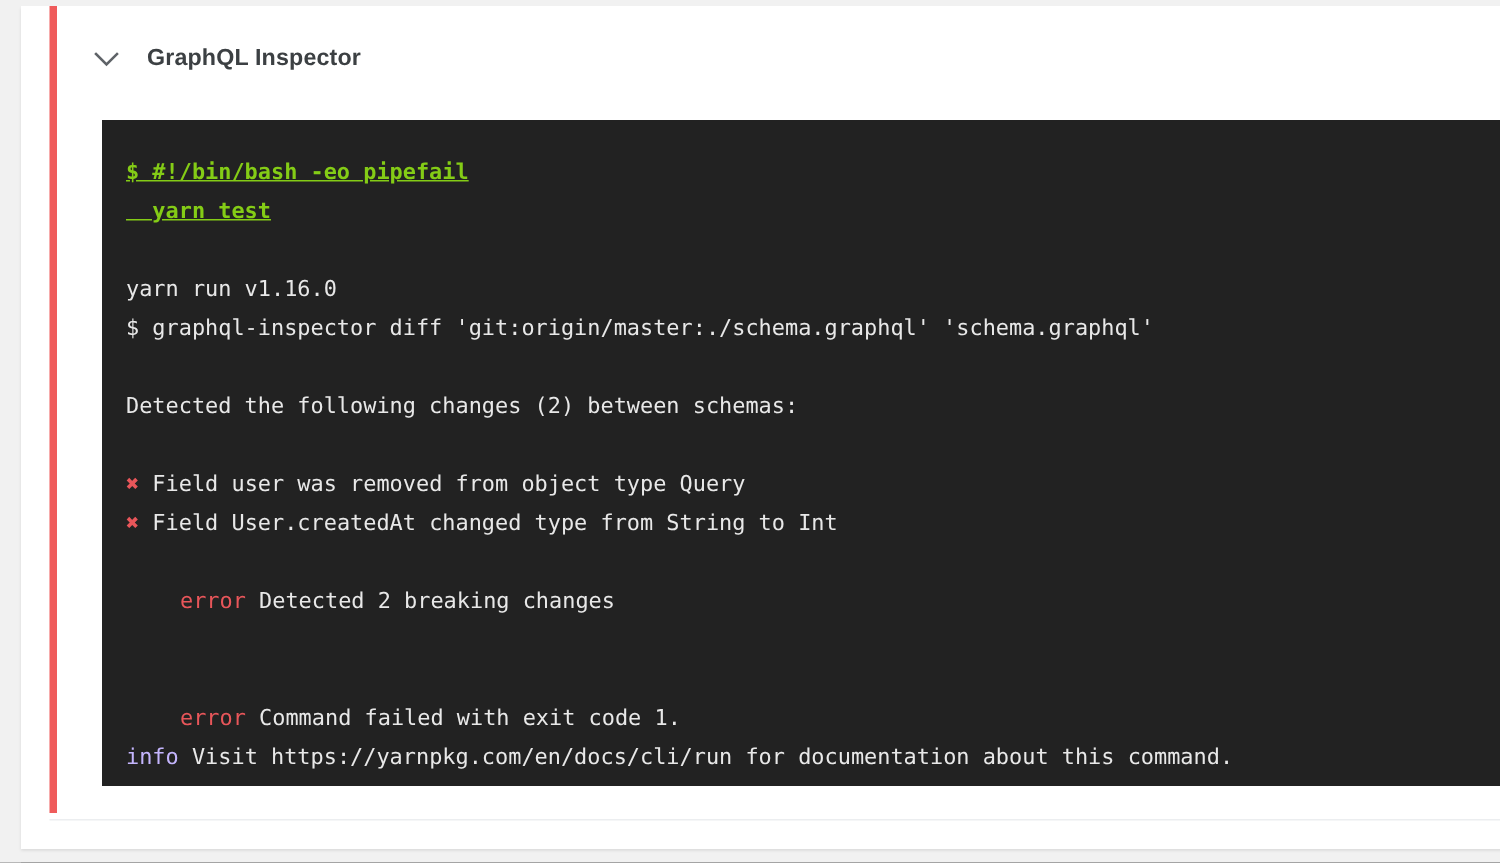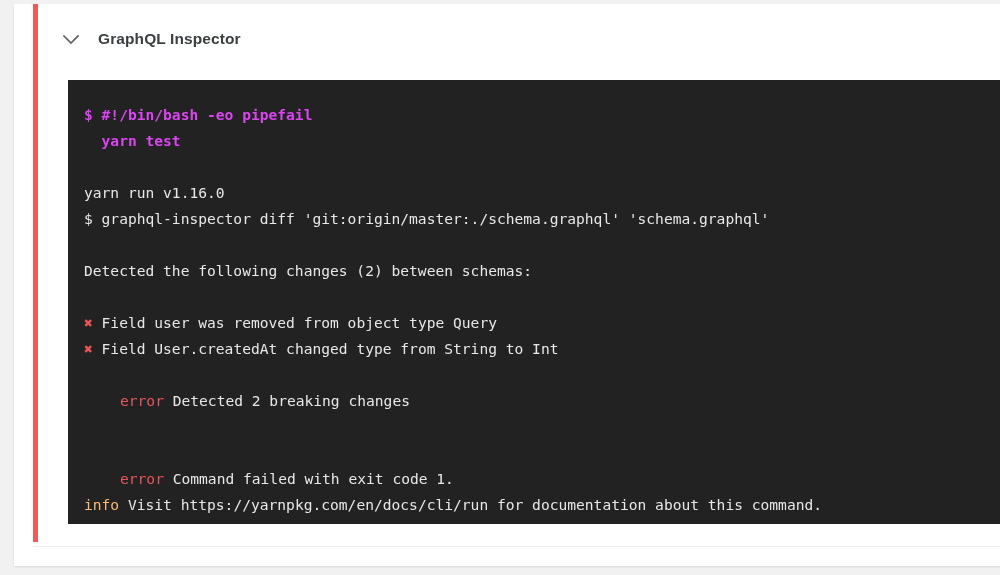--- a/index.html
+++ b/index.html
@@ -98,24 +98,24 @@
   }
 
   .log-line {
     padding: 0 14px 0 16px;
     white-space: pre;
     min-height: 26px;
   }
 
   .log-line.blank { color: transparent; }
 
-  .cmd { font-weight: bold; color: #d946ef; }
+  .cmd { font-weight: bold; color: #84cc16; text-decoration: underline; }
 
   .tok-error { color: #e8565a; margin-left: 36px; }
-  .tok-info  { color: #fdba74; }
+  .tok-info  { color: #c4b5fd; }
   .tok-x     { color: #e8565a; font-weight: bold; }
 
   
   .step-divider {
     position: absolute;
     left: 19px;
     top: 542px;
     width: 981px;
     height: 1px;
     background: #eceef0;

